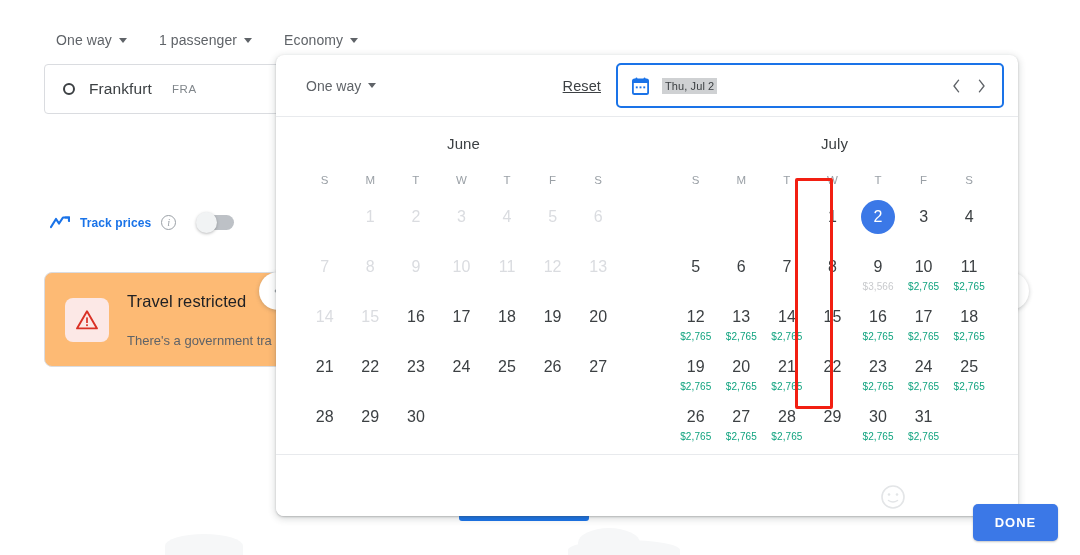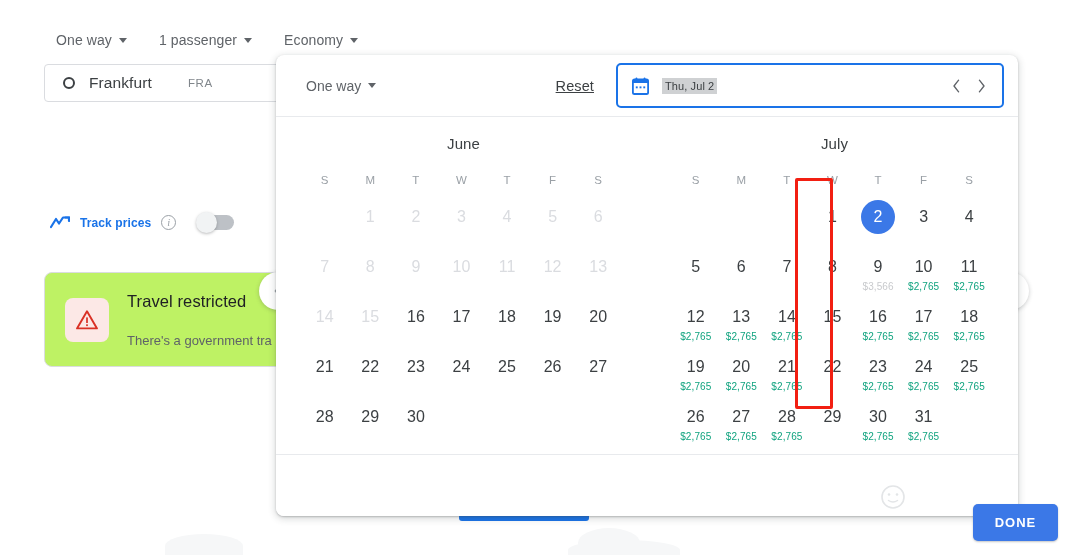--- a/index.html
+++ b/index.html
@@ -22,30 +22,30 @@
     font-size: 14px; color: #5f6368; letter-spacing: .1px;
     padding: 4px 10px 4px 0; margin-right: 22px; white-space: nowrap;
   }
   .caret {
     width: 0; height: 0;
     border-left: 4.5px solid transparent; border-right: 4.5px solid transparent;
     border-top: 5px solid #5f6368; display: inline-block;
   }
 
   .origin-box {
-    position: absolute; left: 44px; top: 64px; width: 320px; height: 38px;
+    position: absolute; left: 44px; top: 64px; width: 320px; height: 50px;
     border: 1px solid #dadce0; border-radius: 4px; background: #fff;
     display: flex; align-items: center; padding: 0 18px; gap: 14px;
   }
   .ring-icon {
     width: 12px; height: 12px; border-radius: 50%;
     border: 2.6px solid #3c4043; flex: 0 0 auto;
   }
   .origin-city { font-size: 15.5px; color: #3c4043; letter-spacing: .1px; }
-  .origin-code { font-size: 11.5px; color: #80868b; letter-spacing: .6px; margin-left: 22px; }
+  .origin-code { font-size: 11.5px; color: #80868b; letter-spacing: .6px; margin-left: 6px; }
 
   .track-row {
     position: absolute; left: 50px; top: 215px;
     display: flex; align-items: center; gap: 10px;
   }
   .spark-icon { width: 20px; height: 14px; display: block; }
   .track-label { font-size: 12px; color: #1a73e8; font-weight: 600; letter-spacing: .1px; }
   .info-icon {
     width: 15px; height: 15px; border-radius: 50%; border: 1.2px solid #9aa0a6;
     color: #9aa0a6; font-size: 10.5px; line-height: 13px; text-align: center;
@@ -56,21 +56,21 @@
     position: relative; margin-left: 12px;
   }
   .toggle .knob {
     position: absolute; left: -2px; top: -3px;
     width: 21px; height: 21px; border-radius: 50%;
     background: #f1f3f4; box-shadow: 0 1px 3px rgba(60,64,67,.35);
   }
 
   .restrict-card {
     position: absolute; left: 44px; top: 272px; width: 330px; height: 95px;
-    border: 1px solid #dadce0; border-radius: 8px; background: #bef264;
+    border: 1px solid #dadce0; border-radius: 8px; background: #fdba74;
     display: flex; align-items: center; padding: 0 20px; gap: 18px;
   }
   .warn-badge {
     width: 44px; height: 44px; border-radius: 8px; background: #fce8e6;
     display: flex; align-items: center; justify-content: center; flex: 0 0 auto;
   }
   .restrict-text { min-width: 0; }
   .restrict-title { font-size: 16.5px; color: #202124; letter-spacing: .1px; white-space: nowrap; }
   .restrict-sub { font-size: 13px; color: #5f6368; margin-top: 22px; white-space: nowrap; }
 
@@ -92,21 +92,21 @@
     background: #fff; border-radius: 8px;
     box-shadow: 0 2px 6px 2px rgba(60,64,67,.15), 0 1px 2px rgba(60,64,67,.30);
     z-index: 50; overflow: hidden;
   }
   .dp-header {
     height: 62px; display: flex; align-items: center; padding: 0 14px 0 30px;
     border-bottom: 1px solid #e8eaed;
   }
   .dp-trip { font-size: 14px; color: #5f6368; display: flex; align-items: center; gap: 7px; }
   .dp-reset {
-    margin-left: auto; margin-right: 22px;
+    margin-left: auto; margin-right: 15px;
     font-size: 14.5px; color: #3c4043; letter-spacing: .1px; text-decoration: underline;
   }
   .date-field {
     width: 388px; height: 45px; border: 2px solid #1a73e8; border-radius: 5px;
     display: flex; align-items: center; padding: 0 12px 0 14px; gap: 13px; background: #fff;
   }
   .cal-glyph { width: 17px; height: 18px; flex: 0 0 auto; }
   .date-value {
     font-size: 11px; color: #3c4043; background: #cfd1d3;
     padding: 2px 3px; letter-spacing: .1px;

